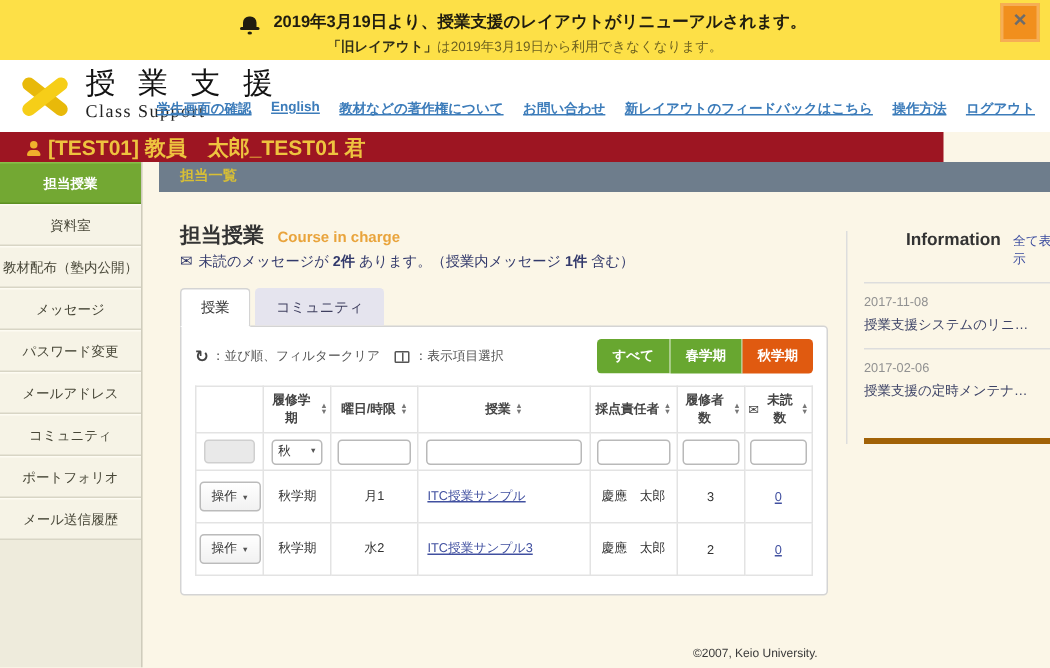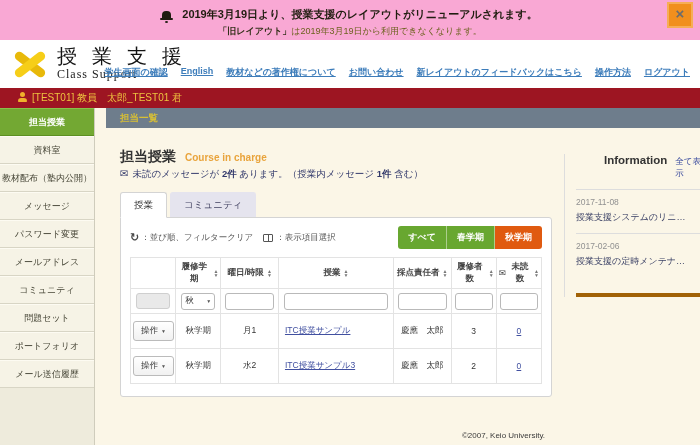--- a/index.html
+++ b/index.html
@@ -1,21 +1,21 @@
 <!DOCTYPE html>
 <html><head>
 <meta charset="utf-8">
 <style>
   * { margin:0; padding:0; box-sizing:border-box; }
   html,body { width:700px; height:445px; }
   body { position:relative; font-family:"Liberation Sans","DejaVu Sans",sans-serif; background:#fbf6e7; overflow:hidden; }
   a { cursor:pointer; }
 
   
-  .banner { position:absolute; top:0; left:0; width:700px; height:40px; background:#f9a8d4; text-align:center; z-index:10; }
+  .banner { position:absolute; top:0; left:0; width:700px; height:40px; background:#fde047; text-align:center; z-index:10; }
   .banner-line1 { padding-top:7px; font-size:11px; font-weight:bold; color:#201d10; }
   .bell-icon { display:inline-block; width:9px; height:8px; background:#201d10; border-radius:4px 4px 0 0; position:relative; margin-right:11px; vertical-align:-1px; }
   .bell-icon::before { content:""; position:absolute; left:-2px; bottom:-1px; width:13px; height:2px; background:#201d10; border-radius:1px; }
   .bell-icon::after { content:""; position:absolute; left:3px; bottom:-4px; width:3px; height:2px; background:#201d10; border-radius:50%; }
   .banner-line2 { margin-top:3px; font-size:9px; color:#6e6220; }
   .banner-line2 b { color:#322f18;text-align:center; }
   .banner-close { position:absolute; top:2px; right:7px; width:26px; height:26px; background:#f18f1d; border:2px solid #f6ae55; color:#6c6c6c; font-weight:bold; font-size:15px; line-height:20px; text-align:center; cursor:pointer; }
 
   
   .header { position:absolute; top:40px; left:0; width:700px; height:48px; background:#ffffff; }
@@ -23,21 +23,21 @@
   .logo-x { position:relative; width:40px; height:36px; margin-right:7px; }
   .logo-x i { position:absolute; left:2px; top:14px; width:36px; height:9px; border-radius:5px; }
   .logo-x .b1 { background:#e8b90a; transform:rotate(38deg); }
   .logo-x .b2 { background:#f6ce18; transform:rotate(-38deg); }
   .logo-text .logo-title { font-family:"Liberation Serif","DejaVu Serif",serif; font-size:20px; color:#131313; letter-spacing:5px; line-height:22px; }
   .logo-text .logo-sub { font-family:"Liberation Serif","DejaVu Serif",serif; font-size:12px; color:#222; letter-spacing:1px; }
   .top-nav { position:absolute; right:10px; top:26px; display:flex; gap:13px; }
   .top-nav a { font-size:9px; font-weight:bold; color:#3c7cba; text-decoration:underline; white-space:nowrap; }
 
   
-  .userbar { position:absolute; top:88px; left:0; width:700px; height:20px; background:#9d1522; color:#eec33f; font-size:10px; font-weight:normal; line-height:20px; padding-left:18px; }
+  .userbar { position:absolute; top:88px; left:0; width:629px; height:20px; background:#9d1522; color:#eec33f; font-size:14px; font-weight:bold; line-height:20px; padding-left:18px; }
   .person-icon { display:inline-block; width:9px; height:10px; position:relative; margin-right:5px; vertical-align:-1px; }
   .person-icon::before { content:""; position:absolute; top:0; left:2px; width:5px; height:5px; border-radius:50%; background:#f0b12c; }
   .person-icon::after { content:""; position:absolute; bottom:0; left:0; width:9px; height:4px; border-radius:4px 4px 1px 1px; background:#f0b12c; }
 
   
   .sidebar { position:absolute; top:108px; left:0; width:95px; height:337px; background:#eeebdc; border-right:1px solid #cfccbc; }
   .side-item { height:28px; line-height:27px; text-align:center; font-size:9px; color:#474637; background:#f6f3e6; border-bottom:1px solid #d8d5c5; border-top:1px solid #fdfbf2; cursor:pointer; white-space:nowrap; overflow:hidden; }
   .side-item.active { background:#73a833; color:#fff; font-weight:bold; border-top:1px solid #8abf4a; border-bottom:1px solid #5d8f22; }
 
   
@@ -139,21 +139,20 @@
 </div>
 
 <div class="sidebar">
   <div class="side-item active">担当授業</div>
   <div class="side-item">資料室</div>
   <div class="side-item">教材配布（塾内公開）</div>
   <div class="side-item">メッセージ</div>
   <div class="side-item">パスワード変更</div>
   <div class="side-item">メールアドレス</div>
   <div class="side-item">コミュニティ</div>
-  <div class="side-item">問題セット</div>
   <div class="side-item">ポートフォリオ</div>
   <div class="side-item">メール送信履歴</div>
 </div>
 
 <div class="main">
   <div class="graybar">
     <span>担当一覧</span>
   </div>
 
   <div class="main-col">

